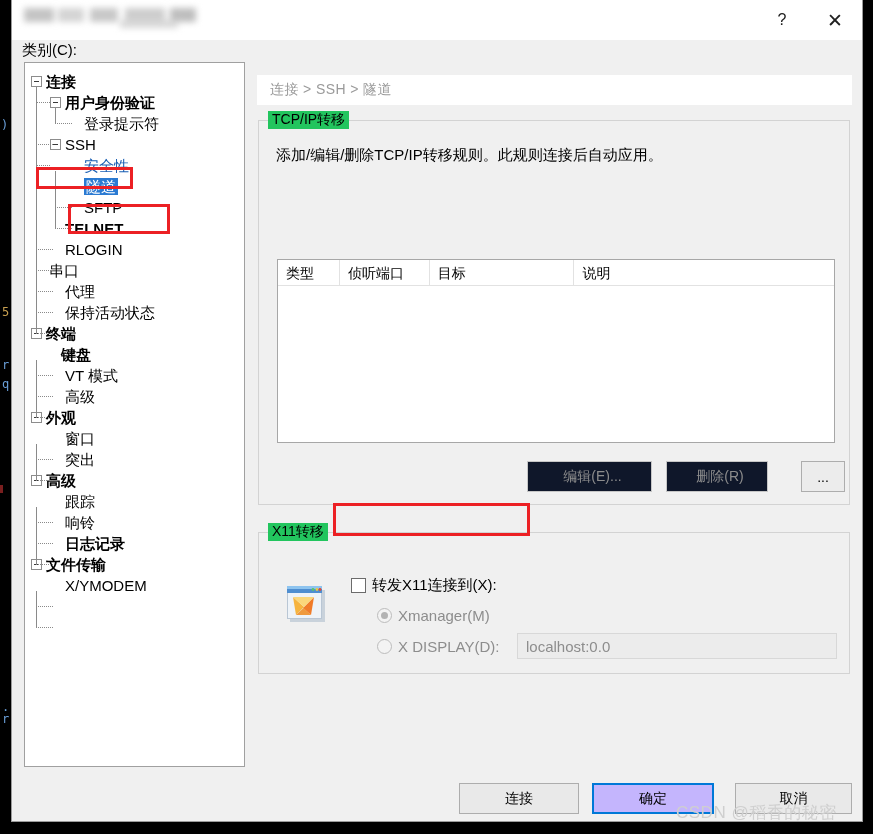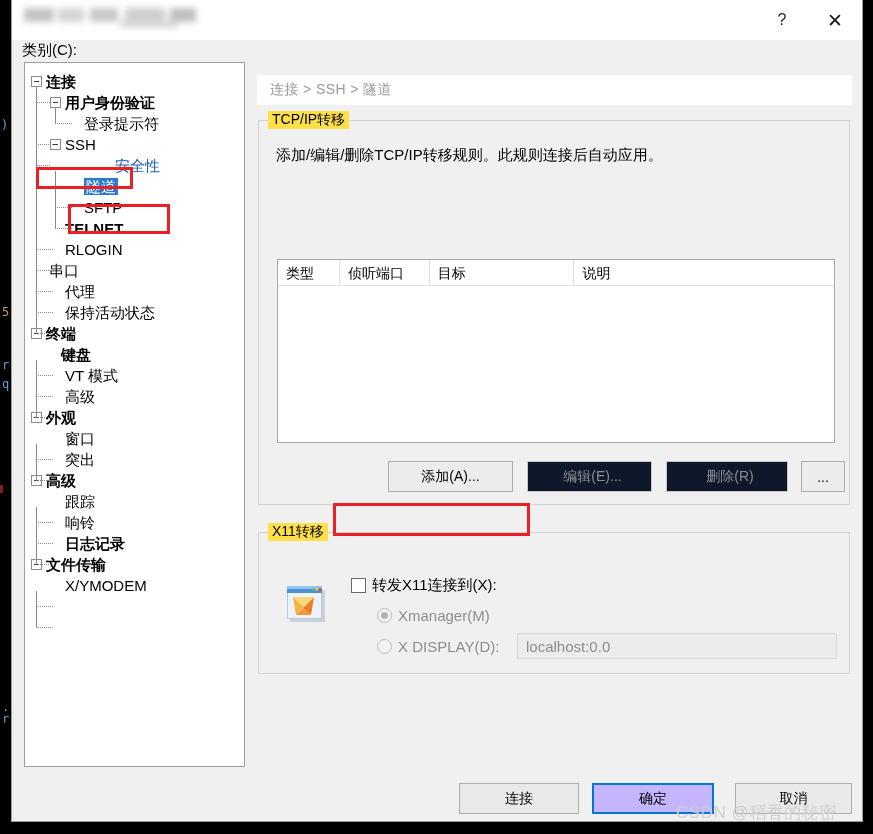--- a/index.html
+++ b/index.html
@@ -107,21 +107,21 @@
     background: #fff; display: flex; align-items: center; padding-left: 13px;
     font-size: 14px; color: #9a9a9a; letter-spacing: .4px;
   }
 
   
   .groupbox {
     position: absolute; border: 1px solid #d3d3d3;
   }
   .groupbox > .gtitle {
     position: absolute; top: -10px; left: 9px; padding: 0 4px;
-    background: #fde047; font-size: 14px; color: #000; white-space: nowrap;
+    background: #22c55e; font-size: 14px; color: #000; white-space: nowrap;
   }
   #group-tcpip { left: 1px; top: 58px; width: 592px; height: 385px; }
   #group-x11   { left: 1px; top: 470px; width: 592px; height: 142px; }
 
   #tcpip-desc {
     position: absolute; left: 17px; top: 25px;
     font-size: 15px; color: #000;
   }
 
   
@@ -146,21 +146,21 @@
   .btn {
     position: absolute; height: 31px;
     border: 1px solid #adadad; background: #e6e6e6;
     font-size: 14px; color: #000;
     display: flex; align-items: center; justify-content: center;
     cursor: default; user-select: none;
   }
   .btn.disabled { color: #8d8d8d; background: #0f172a; border-color: #c6c6c6; padding-left: 6px; }
   #btn-add    { left: 129px;  top: 340px; width: 125px; background:#ececec; }
   #btn-edit   { left: 268px;  top: 340px; width: 125px; }
-  #btn-delete { left: 407px;  top: 340px; width: 122px; text-align: center; }
+  #btn-delete { left: 407px;  top: 340px; width: 102px; text-align: center; }
   #btn-more   { left: 542px;  top: 340px; width: 44px;  background:#ececec; }
 
   
   #xmanager-icon {
     position: absolute; left: 25px; top: 50px; width: 44px; height: 42px;
   }
   #x11-check-row {
     position: absolute; left: 92px; top: 43px;
     display: flex; align-items: center; font-size: 15px; color: #000;
     cursor: default; user-select: none;
@@ -246,21 +246,21 @@
   </div>
 
   <div id="category-label">类别(C):</div>
 
   <div id="tree-pane">
     <div class="tree" id="tree-root">
         <div class="tnode bold" style="padding-left: 21px;"><span class="exp" style="left: 6px;"></span><span class="lbl">连接</span></div>
         <div class="tnode bold" style="padding-left: 40px;"><span class="exp" style="left: 25px;"></span><span class="lbl">用户身份验证</span></div>
         <div class="tnode" style="padding-left: 59px;"><span class="lbl">登录提示符</span></div>
         <div class="tnode" style="padding-left: 40px;"><span class="exp" style="left: 25px;"></span><span class="lbl">SSH</span></div>
-        <div class="tnode blue" style="padding-left: 90px;"><span class="lbl">安全性</span></div>
+        <div class="tnode blue" style="padding-left: 59px;"><span class="lbl">安全性</span></div>
         <div class="tnode sel" style="padding-left: 59px;"><span class="lbl">隧道</span></div>
         <div class="tnode" style="padding-left: 59px;"><span class="lbl">SFTP</span></div>
         <div class="tnode" style="padding-left: 40px; font-weight: bold;"><span class="lbl">TELNET</span></div>
         <div class="tnode" style="padding-left: 40px;"><span class="lbl">RLOGIN</span></div>
         <div class="tnode" style="padding-left: 24px;"><span class="lbl">串口</span></div>
         <div class="tnode" style="padding-left: 40px;"><span class="lbl">代理</span></div>
         <div class="tnode" style="padding-left: 40px;"><span class="lbl">保持活动状态</span></div>
         <div class="tnode bold" style="padding-left: 21px;"><span class="exp" style="left: 6px;"></span><span class="lbl">终端</span></div>
         <div class="tnode bold" style="padding-left: 36px;"><span class="lbl">键盘</span></div>
         <div class="tnode" style="padding-left: 40px;"><span class="lbl">VT 模式</span></div>
@@ -339,23 +339,20 @@
       <div id="rules-list">
         <div id="rules-header">
           <div class="col col-0">类型</div>
           <div class="col col-1">侦听端口</div>
           <div class="col col-2">目标</div>
           <div class="col col-3">说明</div>
         </div>
         <div id="rules-body"></div>
       </div>
 
-      <div class="btn" id="btn-add">
-          <span>添加(A)...</span>
-        </div>
       <div class="btn disabled" id="btn-edit">
           <span>编辑(E)...</span>
         </div>
       <div class="btn disabled" id="btn-delete">
           <span>删除(R)</span>
         </div>
       <div class="btn" id="btn-more">
           <span>...</span>
         </div>
     </div>

